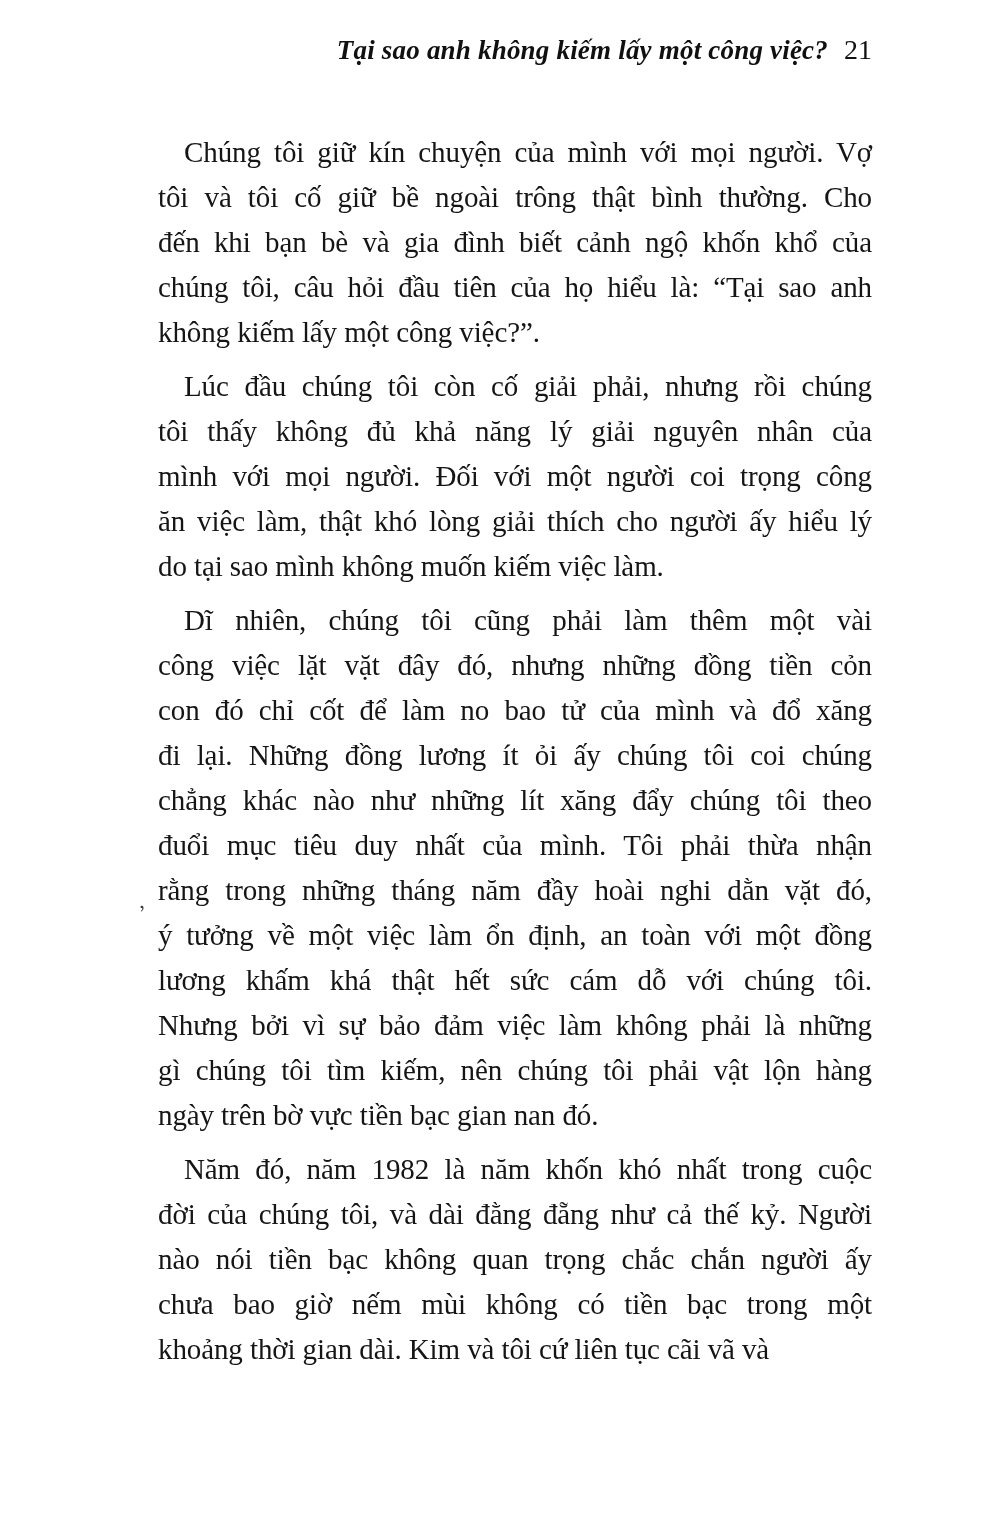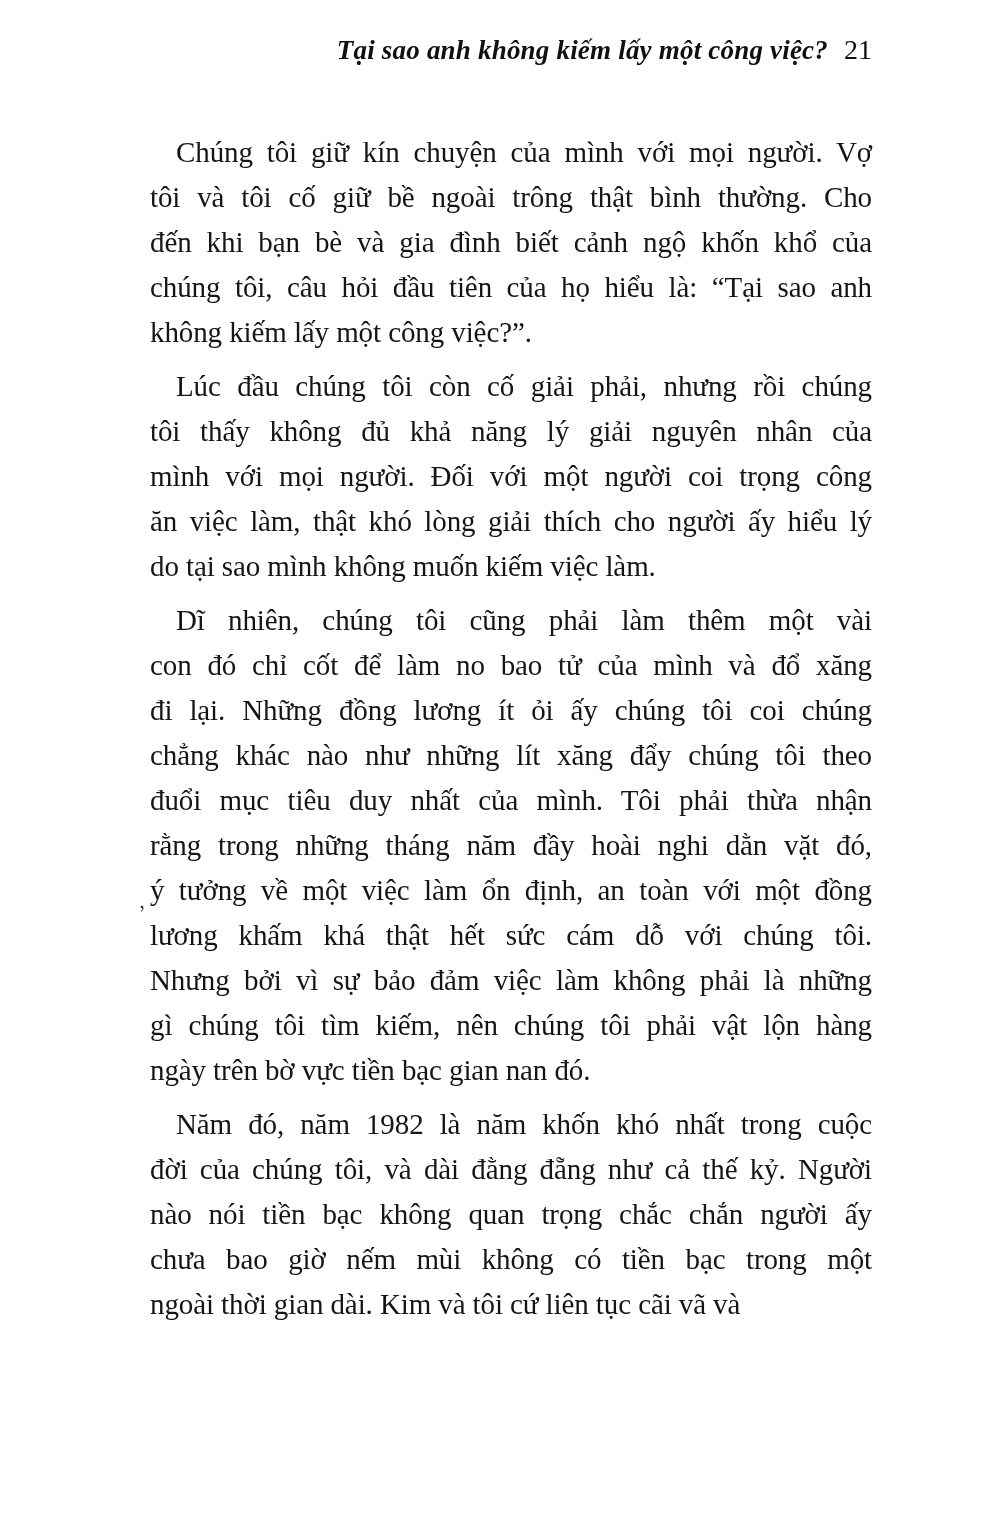--- a/index.html
+++ b/index.html
@@ -47,20 +47,21 @@
     line-height: 45px;
     letter-spacing: -0.1px;
     color: #151515;
   }
   .paragraph { margin-bottom: 9px; }
   .paragraph:last-child { margin-bottom: 0; }
   .line {
     text-align: justify;
     text-align-last: justify;
     min-height: 45px;
+    margin-left: 8px;
   }
   .line.first { text-indent: 26px; }
   .line.last { text-align-last: left; font-family: Liberation Serif, serif; }
   .scan-artifact {
     position: absolute;
     left: -12px;
     top: 748px;
     font-size: 22px;
     color: #3a3a3a;
     transform: rotate(-12deg);
@@ -90,34 +91,35 @@
     <div class="paragraph">
       <div class="line first">Lúc đầu chúng tôi còn cố giải phải, nhưng rồi chúng</div>
       <div class="line">tôi thấy không đủ khả năng lý giải nguyên nhân của</div>
       <div class="line">mình với mọi người. Đối với một người coi trọng công</div>
       <div class="line">ăn việc làm, thật khó lòng giải thích cho người ấy hiểu lý</div>
       <div class="line last">do tại sao mình không muốn kiếm việc làm.</div>
     </div>
 
     <div class="paragraph">
       <div class="line first">Dĩ nhiên, chúng tôi cũng phải làm thêm một vài</div>
+      <div class="line">công việc lặt vặt đây đó, nhưng những đồng tiền cỏn</div>
       <div class="line">con đó chỉ cốt để làm no bao tử của mình và đổ xăng</div>
       <div class="line">đi lại. Những đồng lương ít ỏi ấy chúng tôi coi chúng</div>
       <div class="line">chẳng khác nào như những lít xăng đẩy chúng tôi theo</div>
       <div class="line">đuổi mục tiêu duy nhất của mình. Tôi phải thừa nhận</div>
       <div class="line">rằng trong những tháng năm đầy hoài nghi dằn vặt đó,</div>
       <div class="line">ý tưởng về một việc làm ổn định, an toàn với một đồng</div>
       <div class="line">lương khấm khá thật hết sức cám dỗ với chúng tôi.</div>
       <div class="line">Nhưng bởi vì sự bảo đảm việc làm không phải là những</div>
       <div class="line">gì chúng tôi tìm kiếm, nên chúng tôi phải vật lộn hàng</div>
       <div class="line last">ngày trên bờ vực tiền bạc gian nan đó.</div>
     </div>
 
     <div class="paragraph">
       <div class="line first">Năm đó, năm 1982 là năm khốn khó nhất trong cuộc</div>
       <div class="line">đời của chúng tôi, và dài đằng đẵng như cả thế kỷ. Người</div>
       <div class="line">nào nói tiền bạc không quan trọng chắc chắn người ấy</div>
       <div class="line">chưa bao giờ nếm mùi không có tiền bạc trong một</div>
-      <div class="line last">ngoài thời gian dài. Kim và tôi cứ liên tục cãi vã và</div>
+      <div class="line last">khoảng thời gian dài. Kim và tôi cứ liên tục cãi vã và</div>
     </div>
 
   </div>
 </div>
 
 </body></html>

